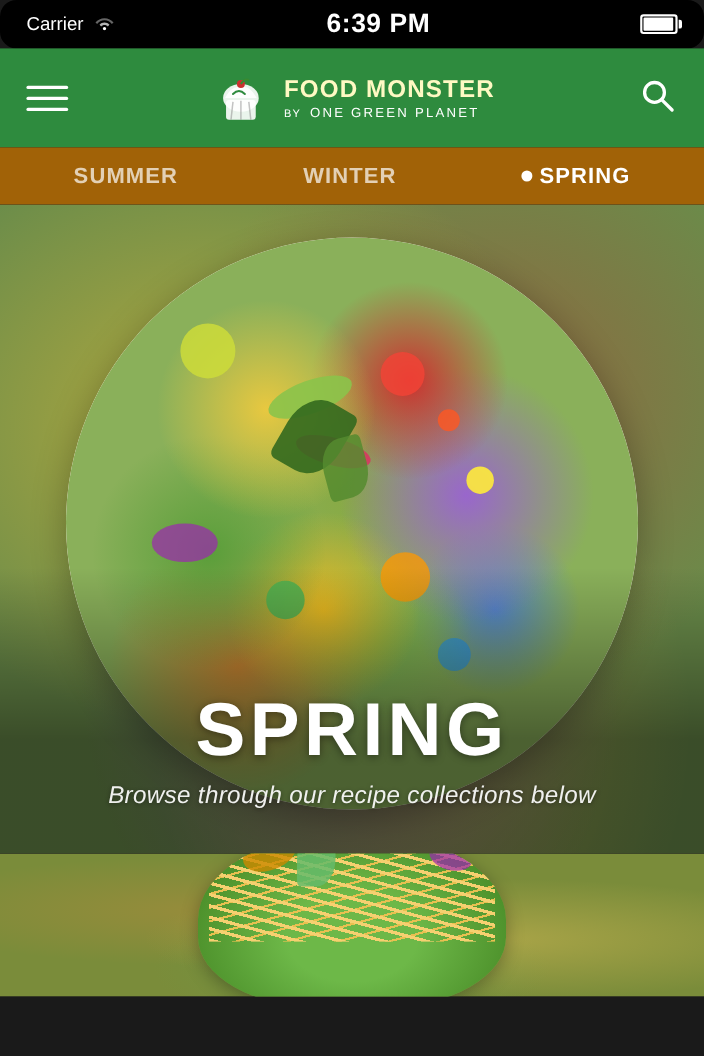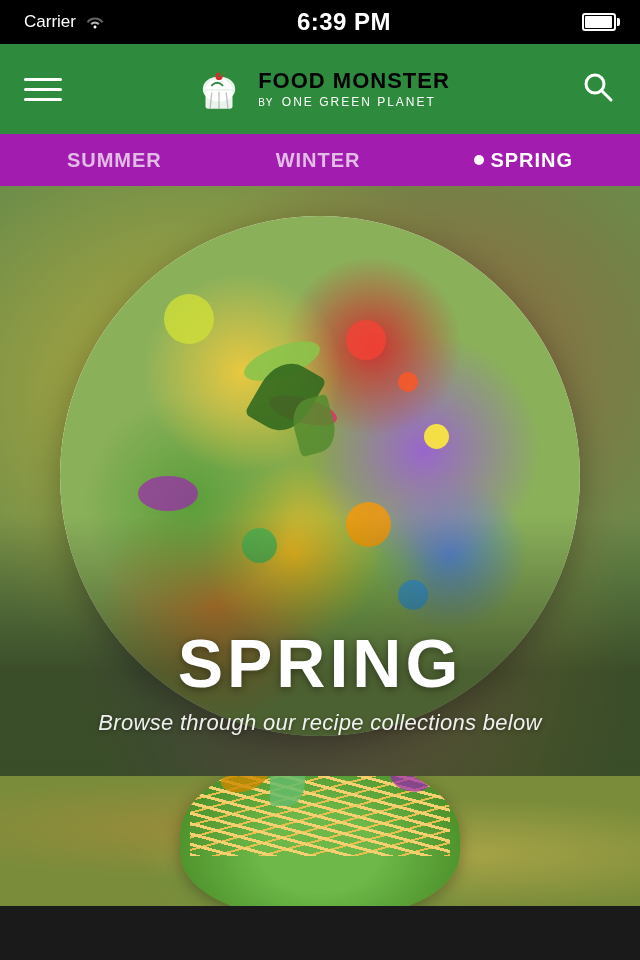--- a/index.html
+++ b/index.html
@@ -18,20 +18,21 @@
       width: 640px;
       height: 44px;
       background: #000;
       display: flex;
       align-items: center;
       justify-content: space-between;
       padding: 0 24px;
       color: #fff;
       font-size: 17px;
       font-weight: 500;
+      border-radius: 15px;
     }
 
     .status-left {
       display: flex;
       align-items: center;
       gap: 8px;
     }
 
     .status-time {
       font-size: 24px;
@@ -110,21 +111,21 @@
 
     .logo-text-block {
       display: flex;
       flex-direction: column;
       align-items: flex-start;
     }
 
     .logo-title {
       font-size: 22px;
       font-weight: 900;
-      color: #000000;
+      color: #fef9c3;
       letter-spacing: 1px;
       text-transform: uppercase;
       line-height: 1.1;
     }
 
     .logo-sub {
       font-size: 12px;
       color: #ffffff;
       letter-spacing: 2px;
       text-transform: uppercase;
@@ -133,21 +134,21 @@
     }
 
     .search-icon-btn {
       cursor: pointer;
     }
 
     
     .season-tabs {
       width: 640px;
       height: 52px;
-      background: #a21caf;
+      background: #a16207;
       display: flex;
       align-items: center;
       justify-content: space-around;
       padding: 16px 10px;
     }
 
     .season-tab {
       font-size: 20px;
       font-weight: 700;
       color: rgba(255,255,255,0.7);

